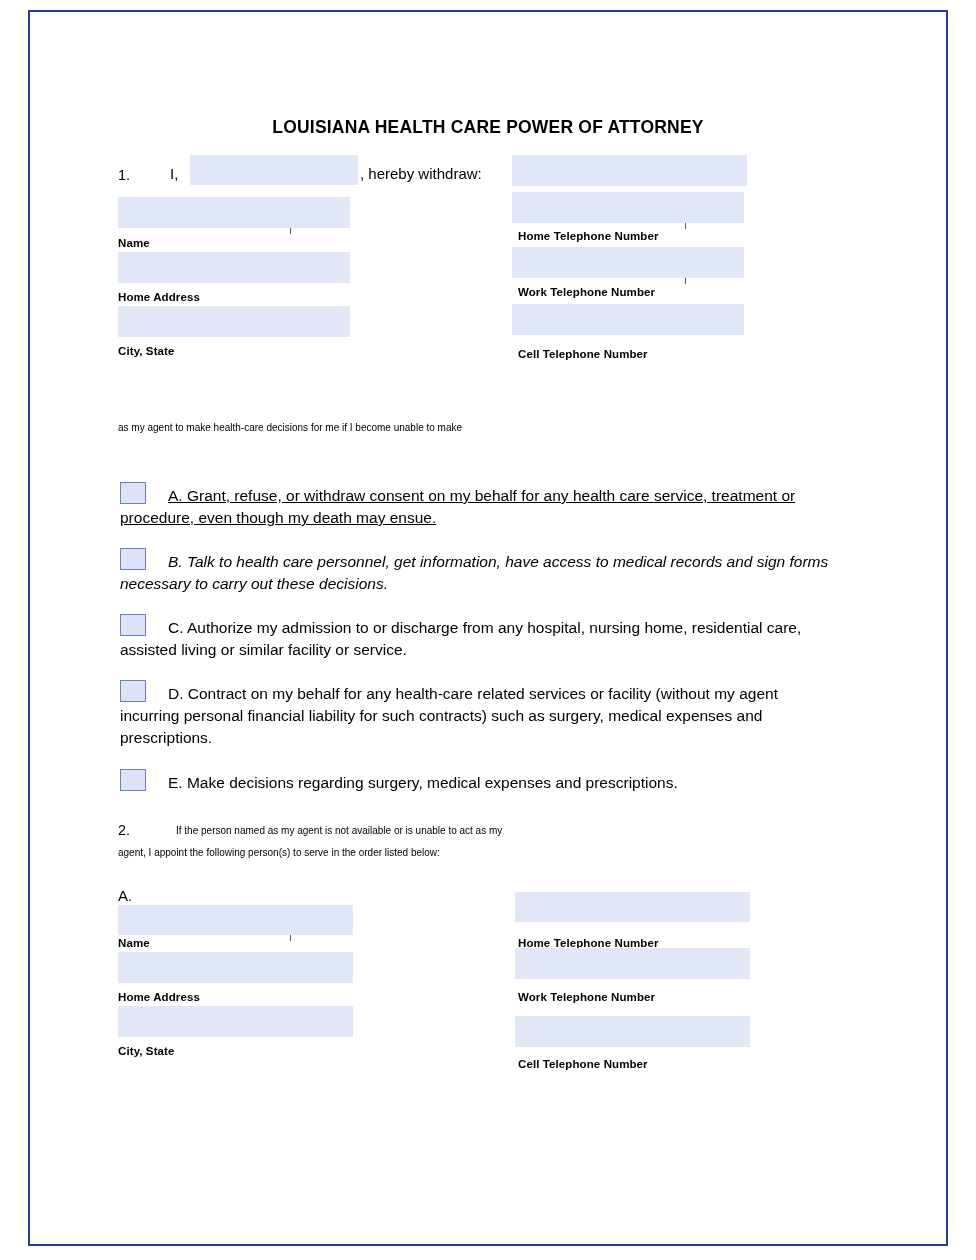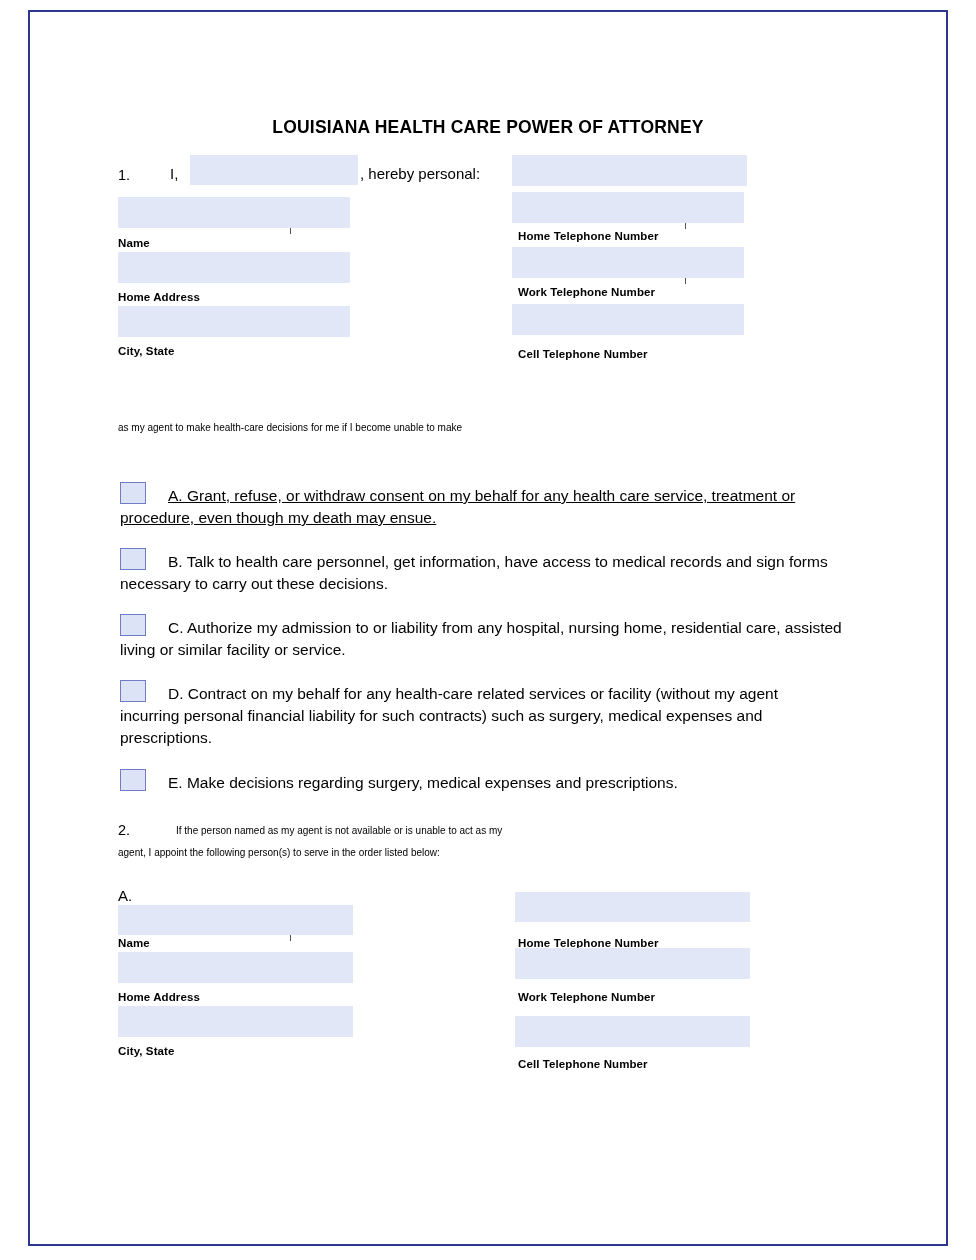--- a/index.html
+++ b/index.html
@@ -115,21 +115,21 @@
 <body>
 
 <div id="page">
   <div id="sheet">
 
     <div class="doc-title">LOUISIANA HEALTH CARE POWER OF ATTORNEY</div>
 
     <div class="num-label" style="left:88px; top:155px;">1.</div>
     <div class="inline-text" style="left:140px; top:153px;">I,</div>
     <input class="fld" style="left: 160px; top: 143px; width: 168px; height: 30px;" value="">
-    <div class="inline-text" style="left:330px; top:153px;">, hereby personal:</div>
+    <div class="inline-text" style="left:330px; top:153px;">, hereby withdraw:</div>
     <input class="fld" style="left: 482px; top: 143px; width: 235px; height: 31px;" value="">
 
     <input class="fld" style="left: 88px; top: 185px; width: 232px; height: 31px;" value="">
     <div class="tick" style="left:260px; top:216px;"></div>
     <div class="caption" style="left:88px; top:225px;">Name</div>
 
     <input class="fld" style="left: 88px; top: 240px; width: 232px; height: 31px;" value="">
     <div class="caption" style="left:88px; top:279px;">Home Address</div>
 
     <input class="fld" style="left: 88px; top: 294px; width: 232px; height: 31px;" value="">
@@ -147,24 +147,24 @@
     <div class="caption" style="left:488px; top:336px;">Cell Telephone Number</div>
 
     <div class="para" style="left:88px; top:405px; width:700px;">
       <span>as my agent to make health-care decisions for me if I become unable to make</span><br>
     </div>
 
     <div class="chk" style="left:90px; top:470px;"></div>
     <div class="opt" style="left:90px; top:473px; width:710px; text-indent:48px;text-decoration:underline;">A. Grant, refuse, or withdraw consent on my behalf for any health care service, treatment or procedure, even though my death may ensue.</div>
 
     <div class="chk" style="left:90px; top:536px;"></div>
-    <div class="opt" style="left:90px; top:539px; width:715px; text-indent:48px;">B. Talk to health care personnel, get information, have access to medical records and sign forms necessary to carry out these decisions.</div>
+    <div class="opt" style="left:90px; top:539px; width:715px; text-indent:48px;font-style:italic;">B. Talk to health care personnel, get information, have access to medical records and sign forms necessary to carry out these decisions.</div>
 
     <div class="chk" style="left:90px; top:602px;"></div>
-    <div class="opt" style="left:90px; top:605px; width:730px; text-indent:48px;">C. Authorize my admission to or liability from any hospital, nursing home, residential care, assisted living or similar facility or service.</div>
+    <div class="opt" style="left:90px; top:605px; width:730px; text-indent:48px;">C. Authorize my admission to or discharge from any hospital, nursing home, residential care, assisted living or similar facility or service.</div>
 
     <div class="chk" style="left:90px; top:668px;"></div>
     <div class="opt" style="left:90px; top:671px; width:720px; text-indent:48px;">D. Contract on my behalf for any health-care related services or facility (without my agent incurring personal financial liability for such contracts) such as surgery, medical expenses and prescriptions.</div>
 
     <div class="chk" style="left:90px; top:757px;"></div>
     <div class="opt" style="left:90px; top:760px; width:730px; text-indent:48px;">E. Make decisions regarding surgery, medical expenses and prescriptions.</div>
 
     <div class="num-label" style="left:88px; top:810px;">2.</div>
     <div class="para" style="left:88px; top:808px; width:720px; text-indent:58px;">
       <span>If the person named as my agent is not available or is unable to act as my</span>

